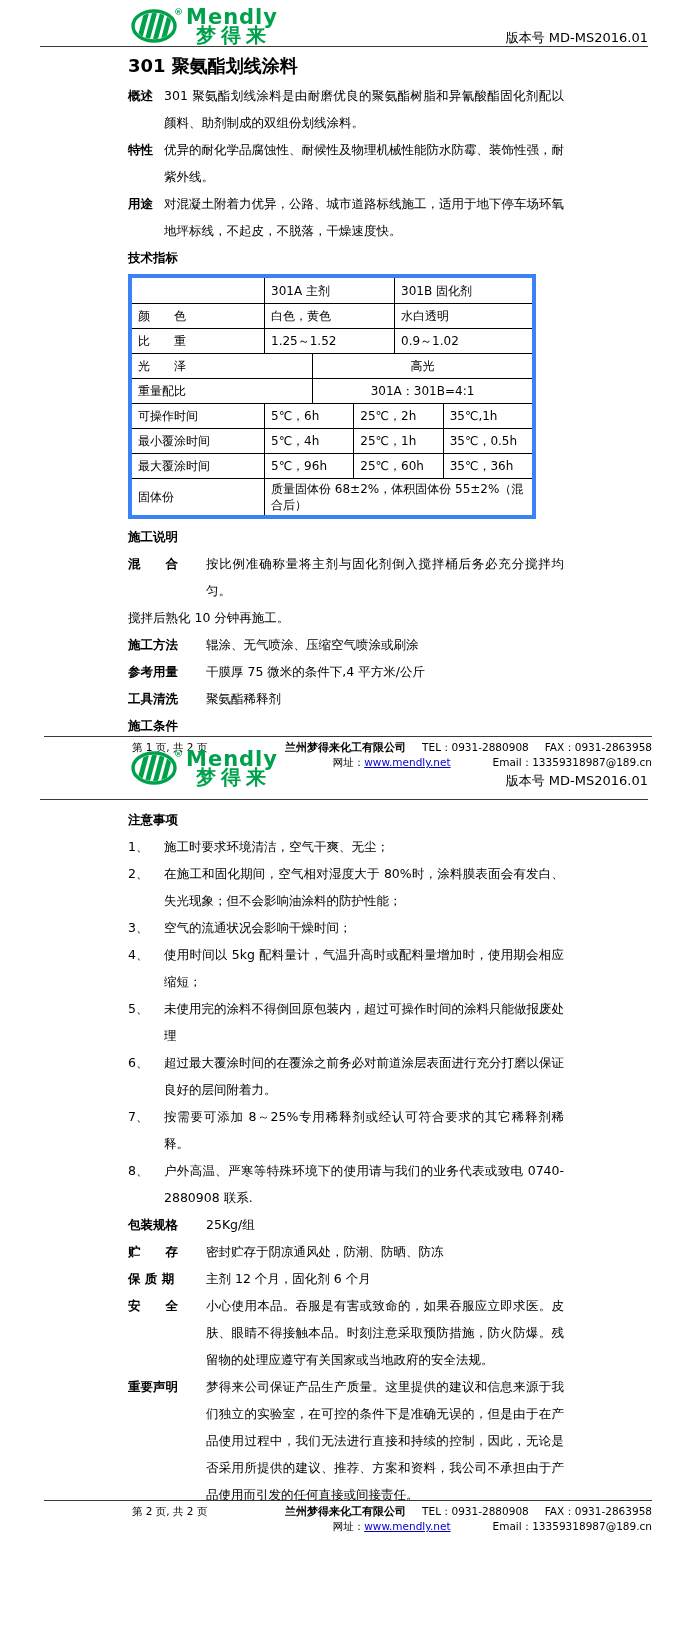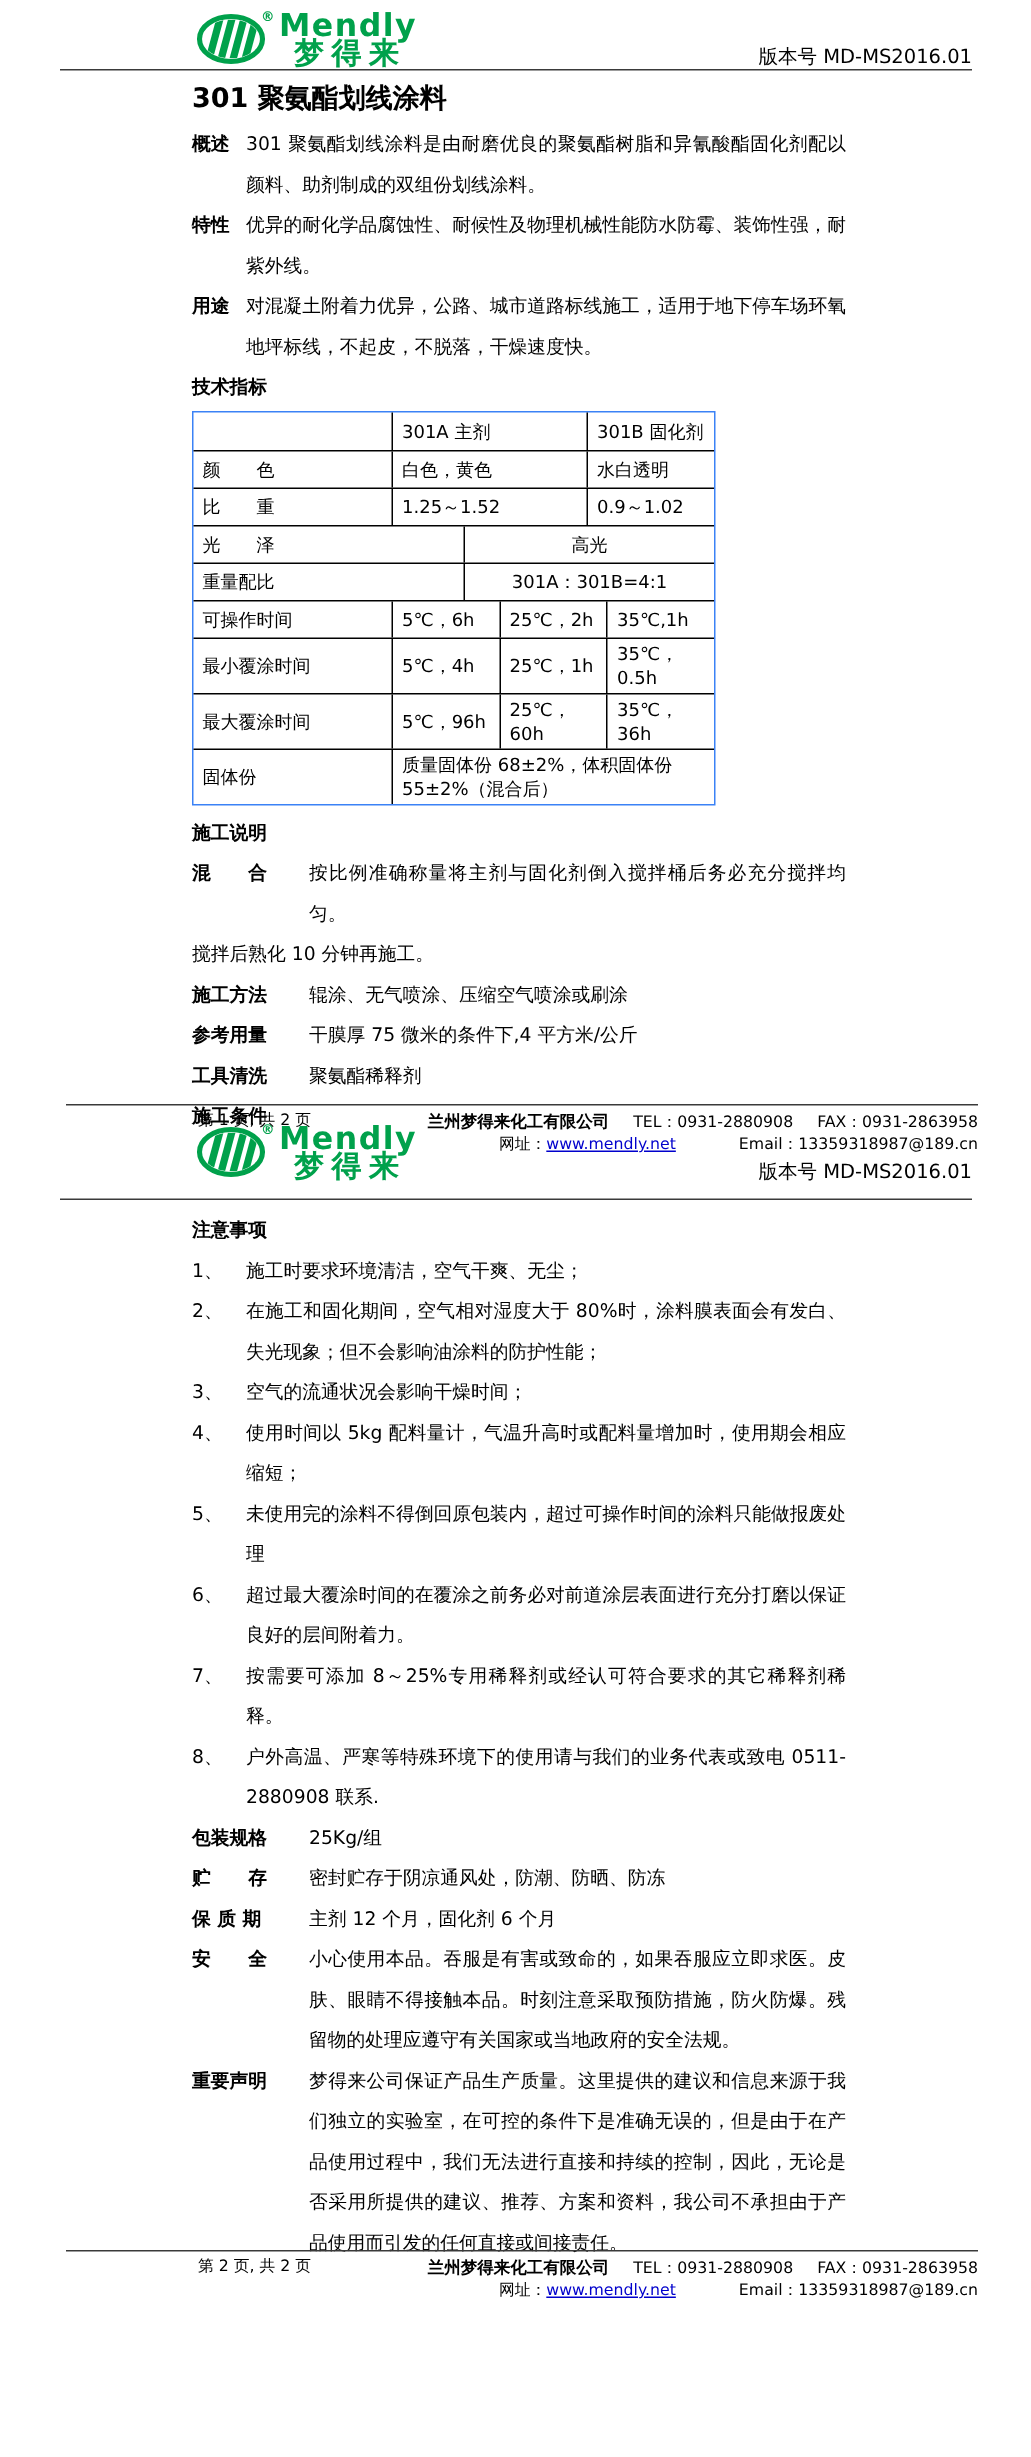--- a/index.html
+++ b/index.html
@@ -23,21 +23,21 @@
 
   
   .content { position: absolute; left: 128px; width: 436px; font-size: 12.5px; line-height: 27px; }
   .doc-title { font-size: 18px; font-weight: bold; line-height: 27px; margin-bottom: 3px; }
   .sec { display: flex; }
   .sec-label { width: 36px; font-weight: bold; flex-shrink: 0; }
   .sec-text { flex: 1; text-align: justify; }
   .h-bold { font-weight: bold; }
 
   
-  .ttable { width: 349px; border: 1px solid #3b82f6; font-size: 12px; margin: 3px 0 4px 0; }
+  .ttable { width: 408px; border: 4px solid #3b82f6; font-size: 12px; margin: 3px 0 4px 0; }
   .trow { display: flex; border-top: 1px solid #000; min-height: 25px; align-items: stretch; }
   .trow:first-child { border-top: none; }
   .tc { border-left: 1px solid #000; padding: 2px 6px; display: flex; align-items: center; line-height: 16px; }
   .tc:first-child { border-left: none; }
   .tlabel { width: 132px; flex-shrink: 0; }
   .tv2 { width: 130px; flex-shrink: 0; }
   .tvrest { flex: 1; }
   .tv3 { flex: 1; }
   .tmerge { flex: 1; justify-content: center; text-align: center; margin-left: 48px; }
 
@@ -245,21 +245,21 @@
     <div class="note">
       <span class="note-num">6、</span>
       <span class="note-text">超过最大覆涂时间的在覆涂之前务必对前道涂层表面进行充分打磨以保证良好的层间附着力。</span>
     </div>
     <div class="note">
       <span class="note-num">7、</span>
       <span class="note-text">按需要可添加 8～25%专用稀释剂或经认可符合要求的其它稀释剂稀释。</span>
     </div>
     <div class="note">
       <span class="note-num">8、</span>
-      <span class="note-text">户外高温、严寒等特殊环境下的使用请与我们的业务代表或致电 0511-2880908 联系.</span>
+      <span class="note-text">户外高温、严寒等特殊环境下的使用请与我们的业务代表或致电 0740-2880908 联系.</span>
     </div>
 
     <div class="kv">
       <span class="kv-label">包装规格</span>
       <span class="kv-text">25Kg/组</span>
     </div>
     <div class="kv">
       <span class="kv-label">贮　　存</span>
       <span class="kv-text">密封贮存于阴凉通风处，防潮、防晒、防冻</span>
     </div>

